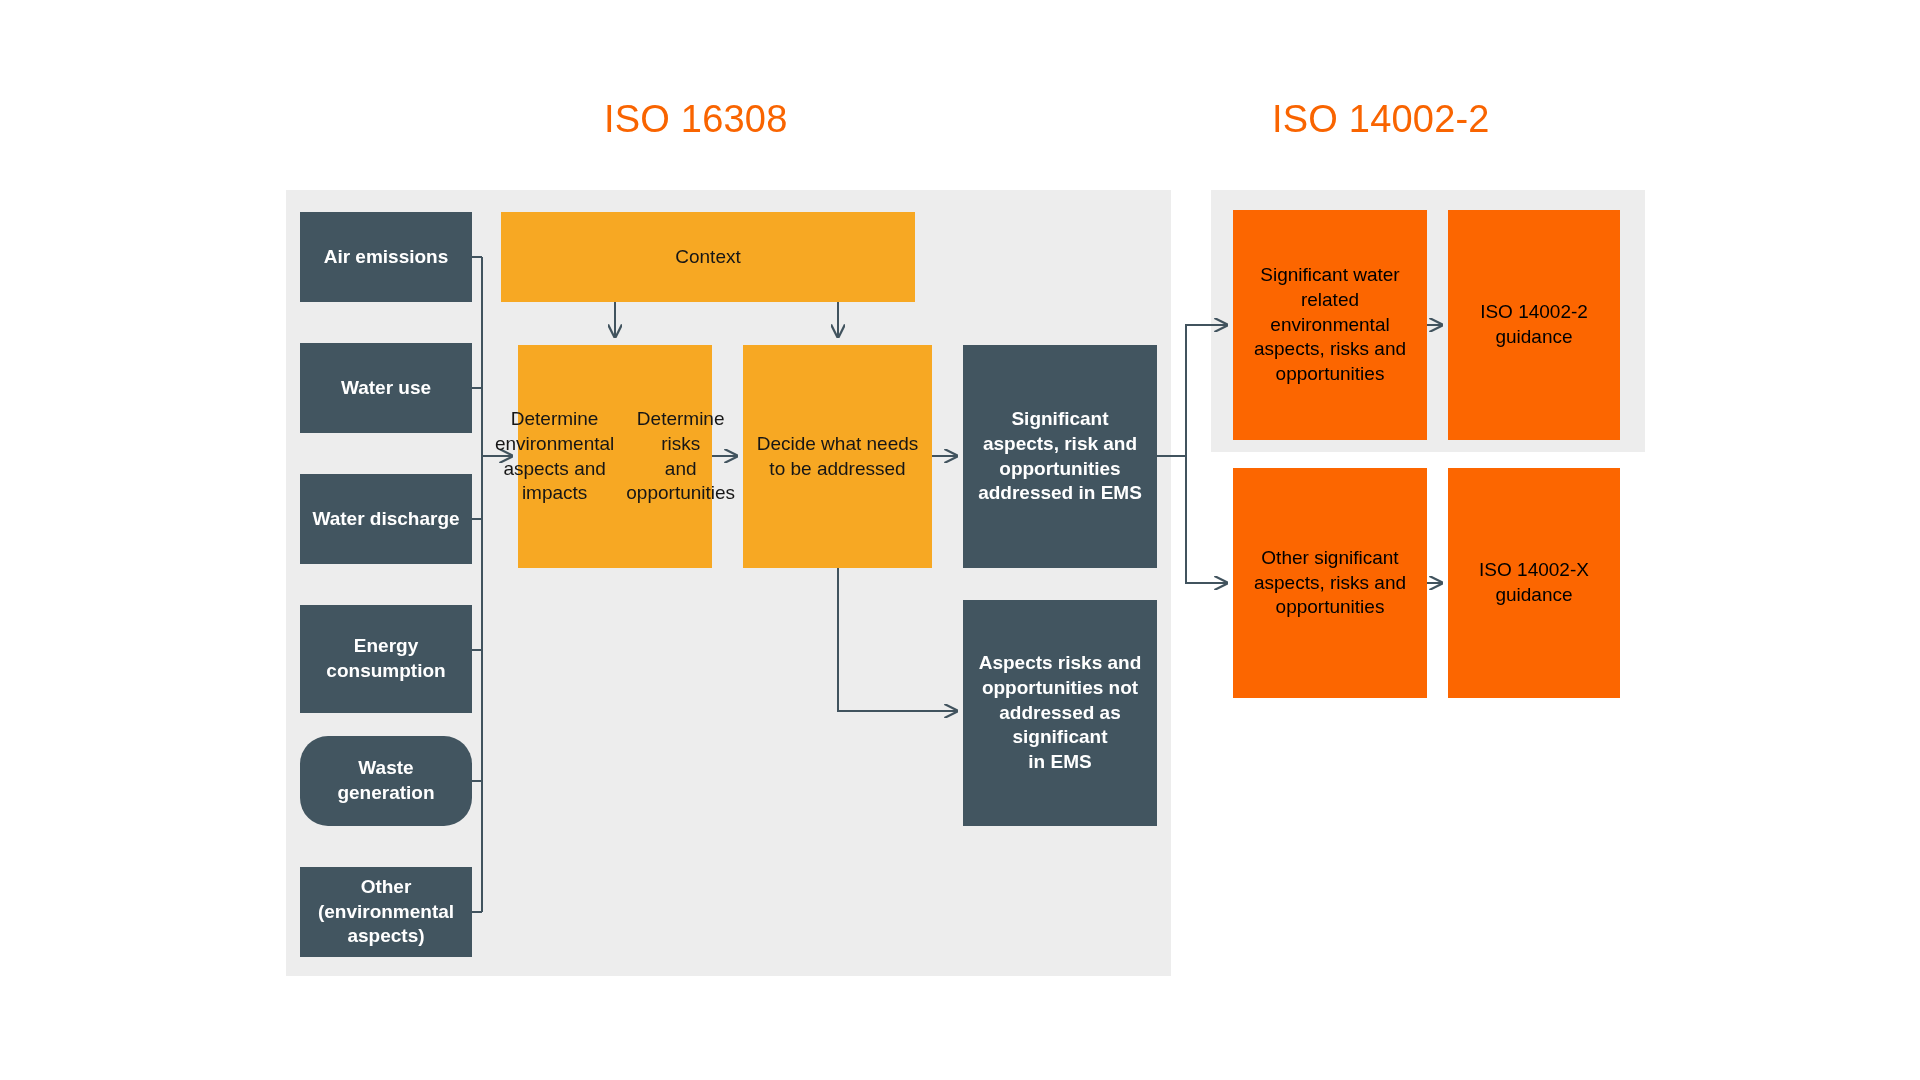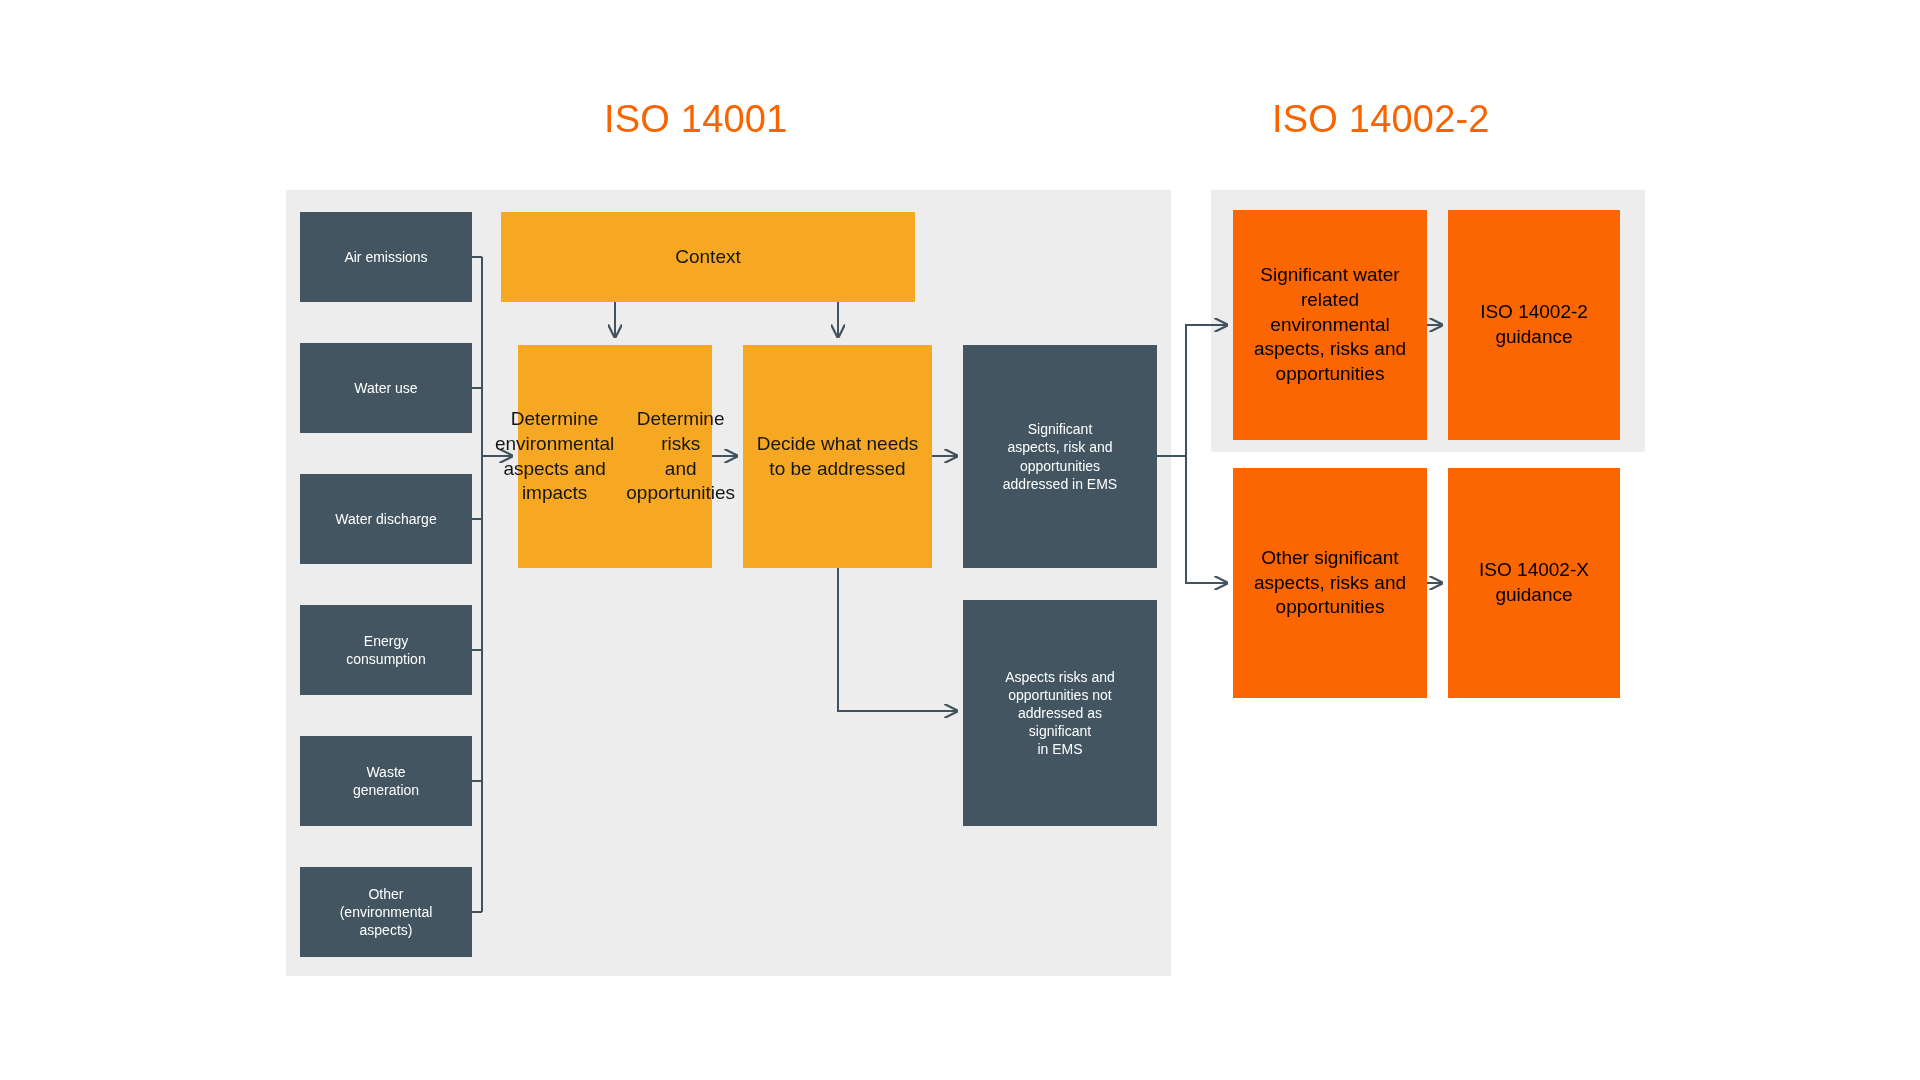--- a/index.html
+++ b/index.html
@@ -33,30 +33,30 @@
     position:absolute;
     display:flex;
     align-items:center;
     justify-content:center;
     text-align:center;
     box-sizing:border-box;
     line-height:1.30;
   }
   .box .txt{width:100%;padding:0 6px;white-space:pre-line;}
 
-  .dark{background:#425560;color:#ffffff;font-size:14px;}
+  .dark{background:#425560;color:#ffffff;font-size:19px;font-weight:bold;}
   .amber{background:#F7A823;color:#161616;font-size:19px;}
   .orange{background:#FC6600;color:#000000;font-size:19px;}
 
   
   #box-air-emissions   {left:300px;top:212px;width:172px;height:90px;}
   #box-water-use       {left:300px;top:343px;width:172px;height:90px;}
   #box-water-discharge {left:300px;top:474px;width:172px;height:90px;}
-  #box-energy-consumption{left:300px;top:605px;width:172px;height:90px;}
-  #box-waste-generation {left:300px;top:736px;width:172px;height:90px;}
+  #box-energy-consumption{left:300px;top:605px;width:172px;height:108px;}
+  #box-waste-generation {left:300px;top:736px;width:172px;height:90px;border-radius:28px;}
   #box-other-aspects   {left:300px;top:867px;width:172px;height:90px;}
 
   
   #box-context {left:501px;top:212px;width:414px;height:90px;}
   #box-determine {left:518px;top:345px;width:194px;height:223px;
                   flex-direction:row;justify-content:center;}
   #box-decide {left:743px;top:345px;width:189px;height:223px;}
 
   
   #box-significant-ems {left:963px;top:345px;width:194px;height:223px;}
@@ -114,21 +114,21 @@
       <path d="M1157 456 H1186"></path>
       <path d="M1186 456 V325 H1227" marker-end="url(#ah)"></path>
       <path d="M1186 456 V583 H1227" marker-end="url(#ah)"></path>
 
       <path d="M1427 325 H1442" marker-end="url(#ah)"></path>
 
       <path d="M1427 583 H1442" marker-end="url(#ah)"></path>
     </g>
   </svg>
 
-  <div class="title" id="title-iso14001">ISO 14001</div>
+  <div class="title" id="title-iso14001">ISO 16308</div>
   <div class="title" id="title-iso14002">ISO 14002-2</div>
 
   <div class="box dark" id="box-air-emissions">
     <span class="txt">Air emissions</span>
   </div>
   <div class="box dark" id="box-water-discharge">
     <span class="txt">Water discharge</span>
   </div>
   <div class="box dark" id="box-water-use">
     <span class="txt">Water use</span>

